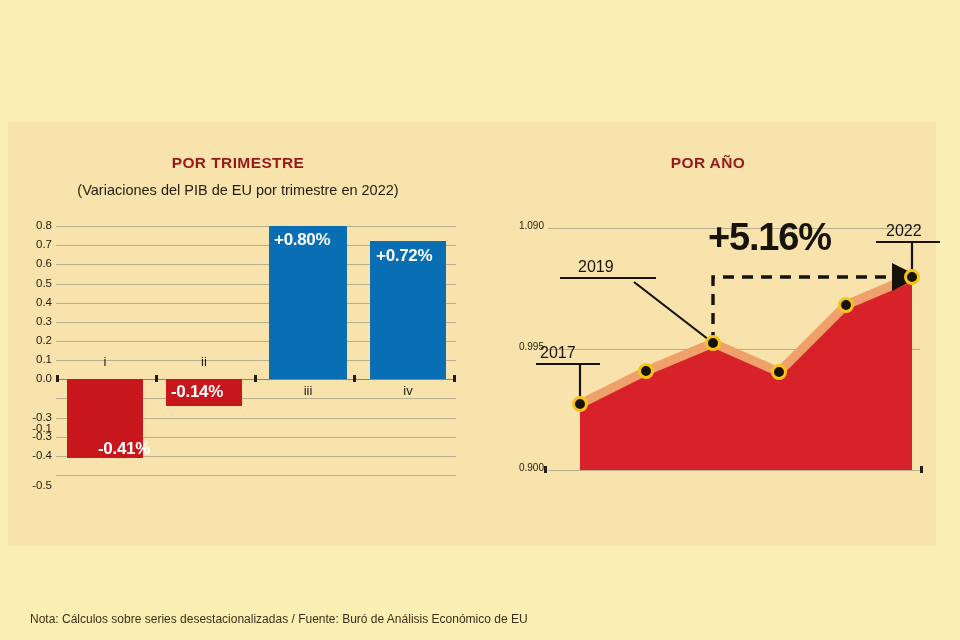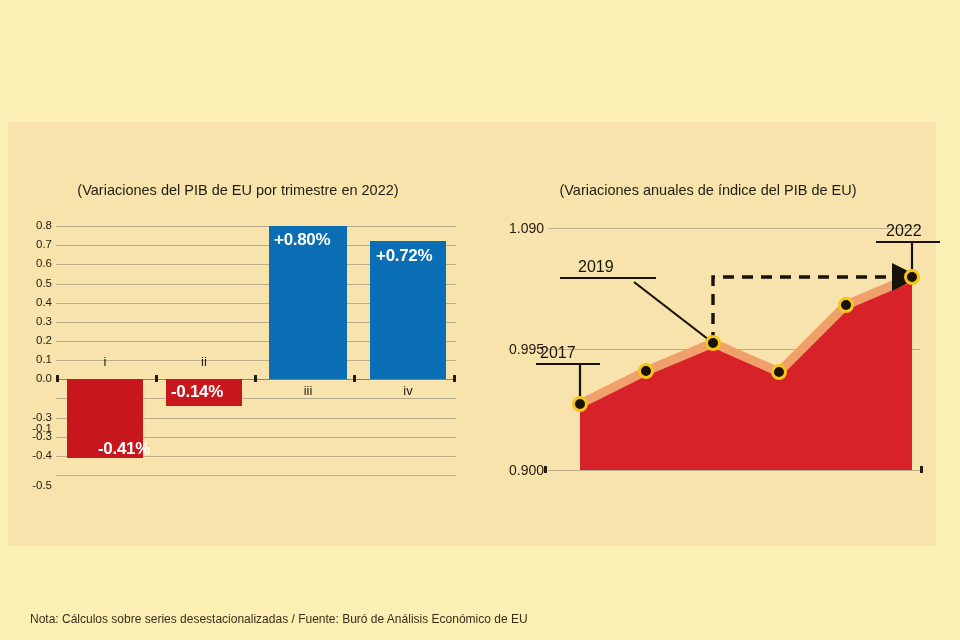--- a/index.html
+++ b/index.html
@@ -51,40 +51,41 @@
   .note{
     position:absolute;left:22px;top:490px;font-size:12px;color:#3a2f18;
     white-space:nowrap;
   }
 
   
   .lc-plot{position:absolute;left:68px;top:96px;width:372px;height:252px;}
   .lc-grid{position:absolute;left:0;width:372px;height:1px;background:#b9ae8c;}
   .lc-ylab{
     position:absolute;right:376px;width:52px;text-align:right;
-    font-size:14px;color:#241c10;line-height:1;
+    font-size:10px;color:#241c10;line-height:1;
   }
   .big-delta{
     position:absolute;font-size:38px;font-weight:bold;color:#17120a;
     letter-spacing:-1.2px;white-space:nowrap;
   }
   .yr-label{
     position:absolute;font-size:16px;color:#17120a;white-space:nowrap;
   }
   svg.overlay{position:absolute;left:0;top:0;overflow:visible;}
 </style>
 </head>
 <body>
 
 <div id="root">
 
   <div class="panel"></div>
 
   <div class="chart left-chart">
 
+    <div class="title" style="top:32px;">POR TRIMESTRE</div>
 
     <div class="subtitle" style="top:60px;">(Variaciones del PIB de EU por trimestre en 2022)</div>
 
     <div class="bc-plot">
 
       <div class="gridline" style="top:0px;"></div>
       <div class="ylab" style="top:-6px;">0.8</div>
       <div class="gridline" style="top:19.2px;"></div>
       <div class="ylab" style="top:13.2px;">0.7</div>
       <div class="gridline" style="top:38.3px;"></div>
@@ -132,22 +133,22 @@
       <div class="cat" style="left:110px;top:128px;width:76px;">ii</div>
       <div class="cat" style="left:213px;top:157px;width:78px;">iii</div>
       <div class="cat" style="left:314px;top:157px;width:76px;">iv</div>
     </div>
 
     <div class="note">Nota: Cálculos sobre series desestacionalizadas / Fuente: Buró de Análisis Económico de EU</div>
   </div>
 
   <div class="chart right-chart">
 
+    <div class="title" style="top:32px;">POR AÑO</div>
 
-    <div class="subtitle" style="top:60px;">(Variaciones anuales de índice del PIB de EU)</div>
 
     <div class="lc-plot">
 
       <div class="lc-grid" style="top:10px;"></div>
       <div class="lc-ylab" style="top:3px;">1.090</div>
       <div class="lc-grid" style="top:131px;"></div>
       <div class="lc-ylab" style="top:124px;">0.995</div>
       <div class="lc-grid" style="top:252px;"></div>
       <div class="lc-ylab" style="top:245px;">0.900</div>
 
@@ -171,16 +172,17 @@
         <circle cx="165" cy="125" r="6.5" fill="#1a1208" stroke="#f5c518" stroke-width="3"></circle>
         <circle cx="231" cy="154" r="6.5" fill="#1a1208" stroke="#f5c518" stroke-width="3"></circle>
         <circle cx="298" cy="87" r="6.5" fill="#1a1208" stroke="#f5c518" stroke-width="3"></circle>
         <circle cx="364" cy="59" r="6.5" fill="#1a1208" stroke="#f5c518" stroke-width="3"></circle>
       </svg>
 
       <div class="yr-label" style="left:-8px;top:126px;">2017</div>
       <div class="yr-label" style="left:30px;top:40px;">2019</div>
       <div class="yr-label" style="left:338px;top:4px;">2022</div>
 
+      <div class="big-delta" style="left:160px;top:-2px;">+5.16%</div>
     </div>
   </div>
 
 </div>
 
 </body></html>

